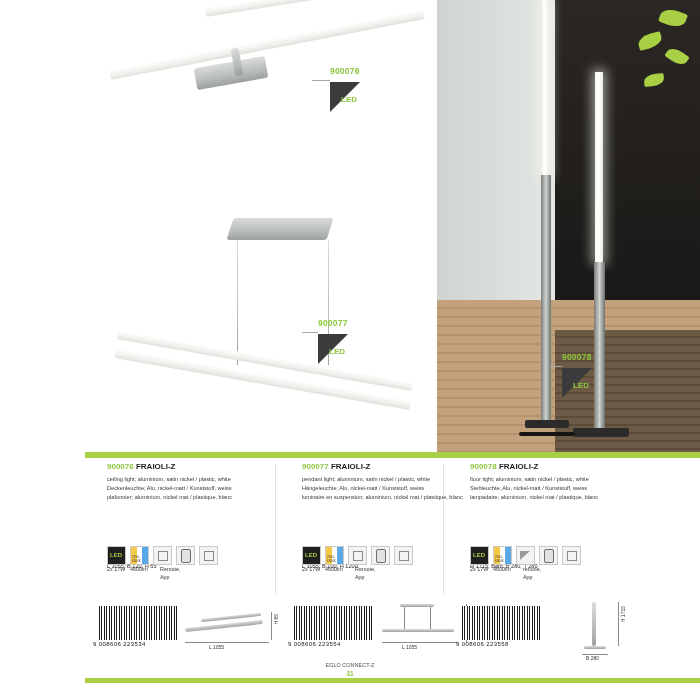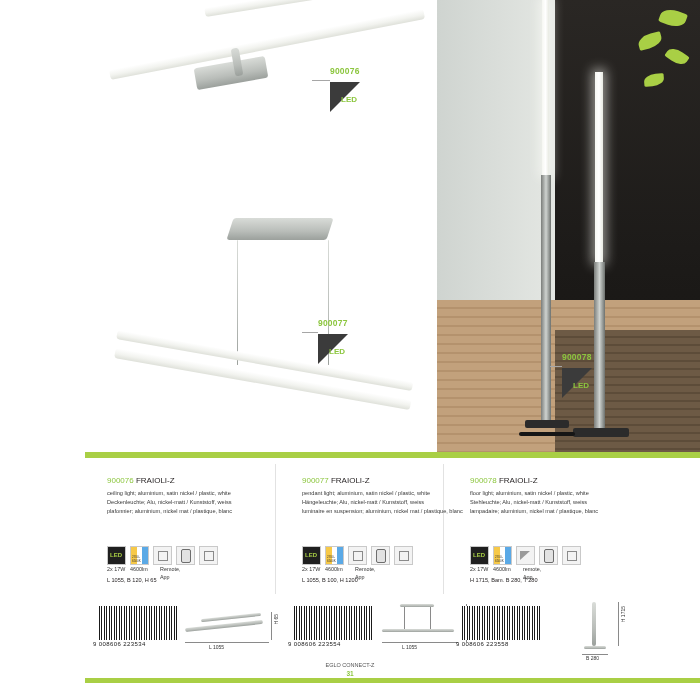--- a/index.html
+++ b/index.html
@@ -58,21 +58,21 @@
 
   
   .greenbar{position:absolute;left:85px;top:452px;width:615px;height:6px;background:#a9cf45;}
 
   
   .specs{position:absolute;left:85px;top:458px;width:615px;height:200px;}
   .col{position:absolute;top:0;width:205px;height:200px;}
   .col.c1{left:0;}
   .col.c2{left:195px;}
   .col.c3{left:363px;}
-  .col .title{font-size:8px;font-weight:normal;margin:18px 0 0 22px;}
+  .col .title{font-size:8px;font-weight:bold;margin:4px 0 0 22px;}
   .col .title .num{color:#8cc63e;}
   .col .title .nm{color:#231f20;}
   .col .desc{margin:4px 0 0 22px;font-size:5.6px;line-height:8px;color:#3a3a3a;width:175px;}
   .col .dims{margin:62px 0 0 22px;font-size:5.6px;color:#231f20;}
   .icons{position:absolute;left:22px;top:88px;display:flex;gap:4px;align-items:flex-start;}
   .ic{width:17px;height:17px;border:1px solid #c9c9c9;background:#f3f3f3;position:relative;}
   .ic.led{background:#1f1f1f;}
   .ic.led .l{position:absolute;left:2px;top:5px;font-size:6px;color:#a9cf45;font-weight:bold;}
   .ic.spectrum{background:linear-gradient(to right,#f7c948 0%,#f7c948 33%,#ffffff 33%,#ffffff 66%,#5aa9e6 66%,#5aa9e6 100%);}
   .ic.spectrum span{position:absolute;left:1px;bottom:1px;font-size:3px;color:#333;}

